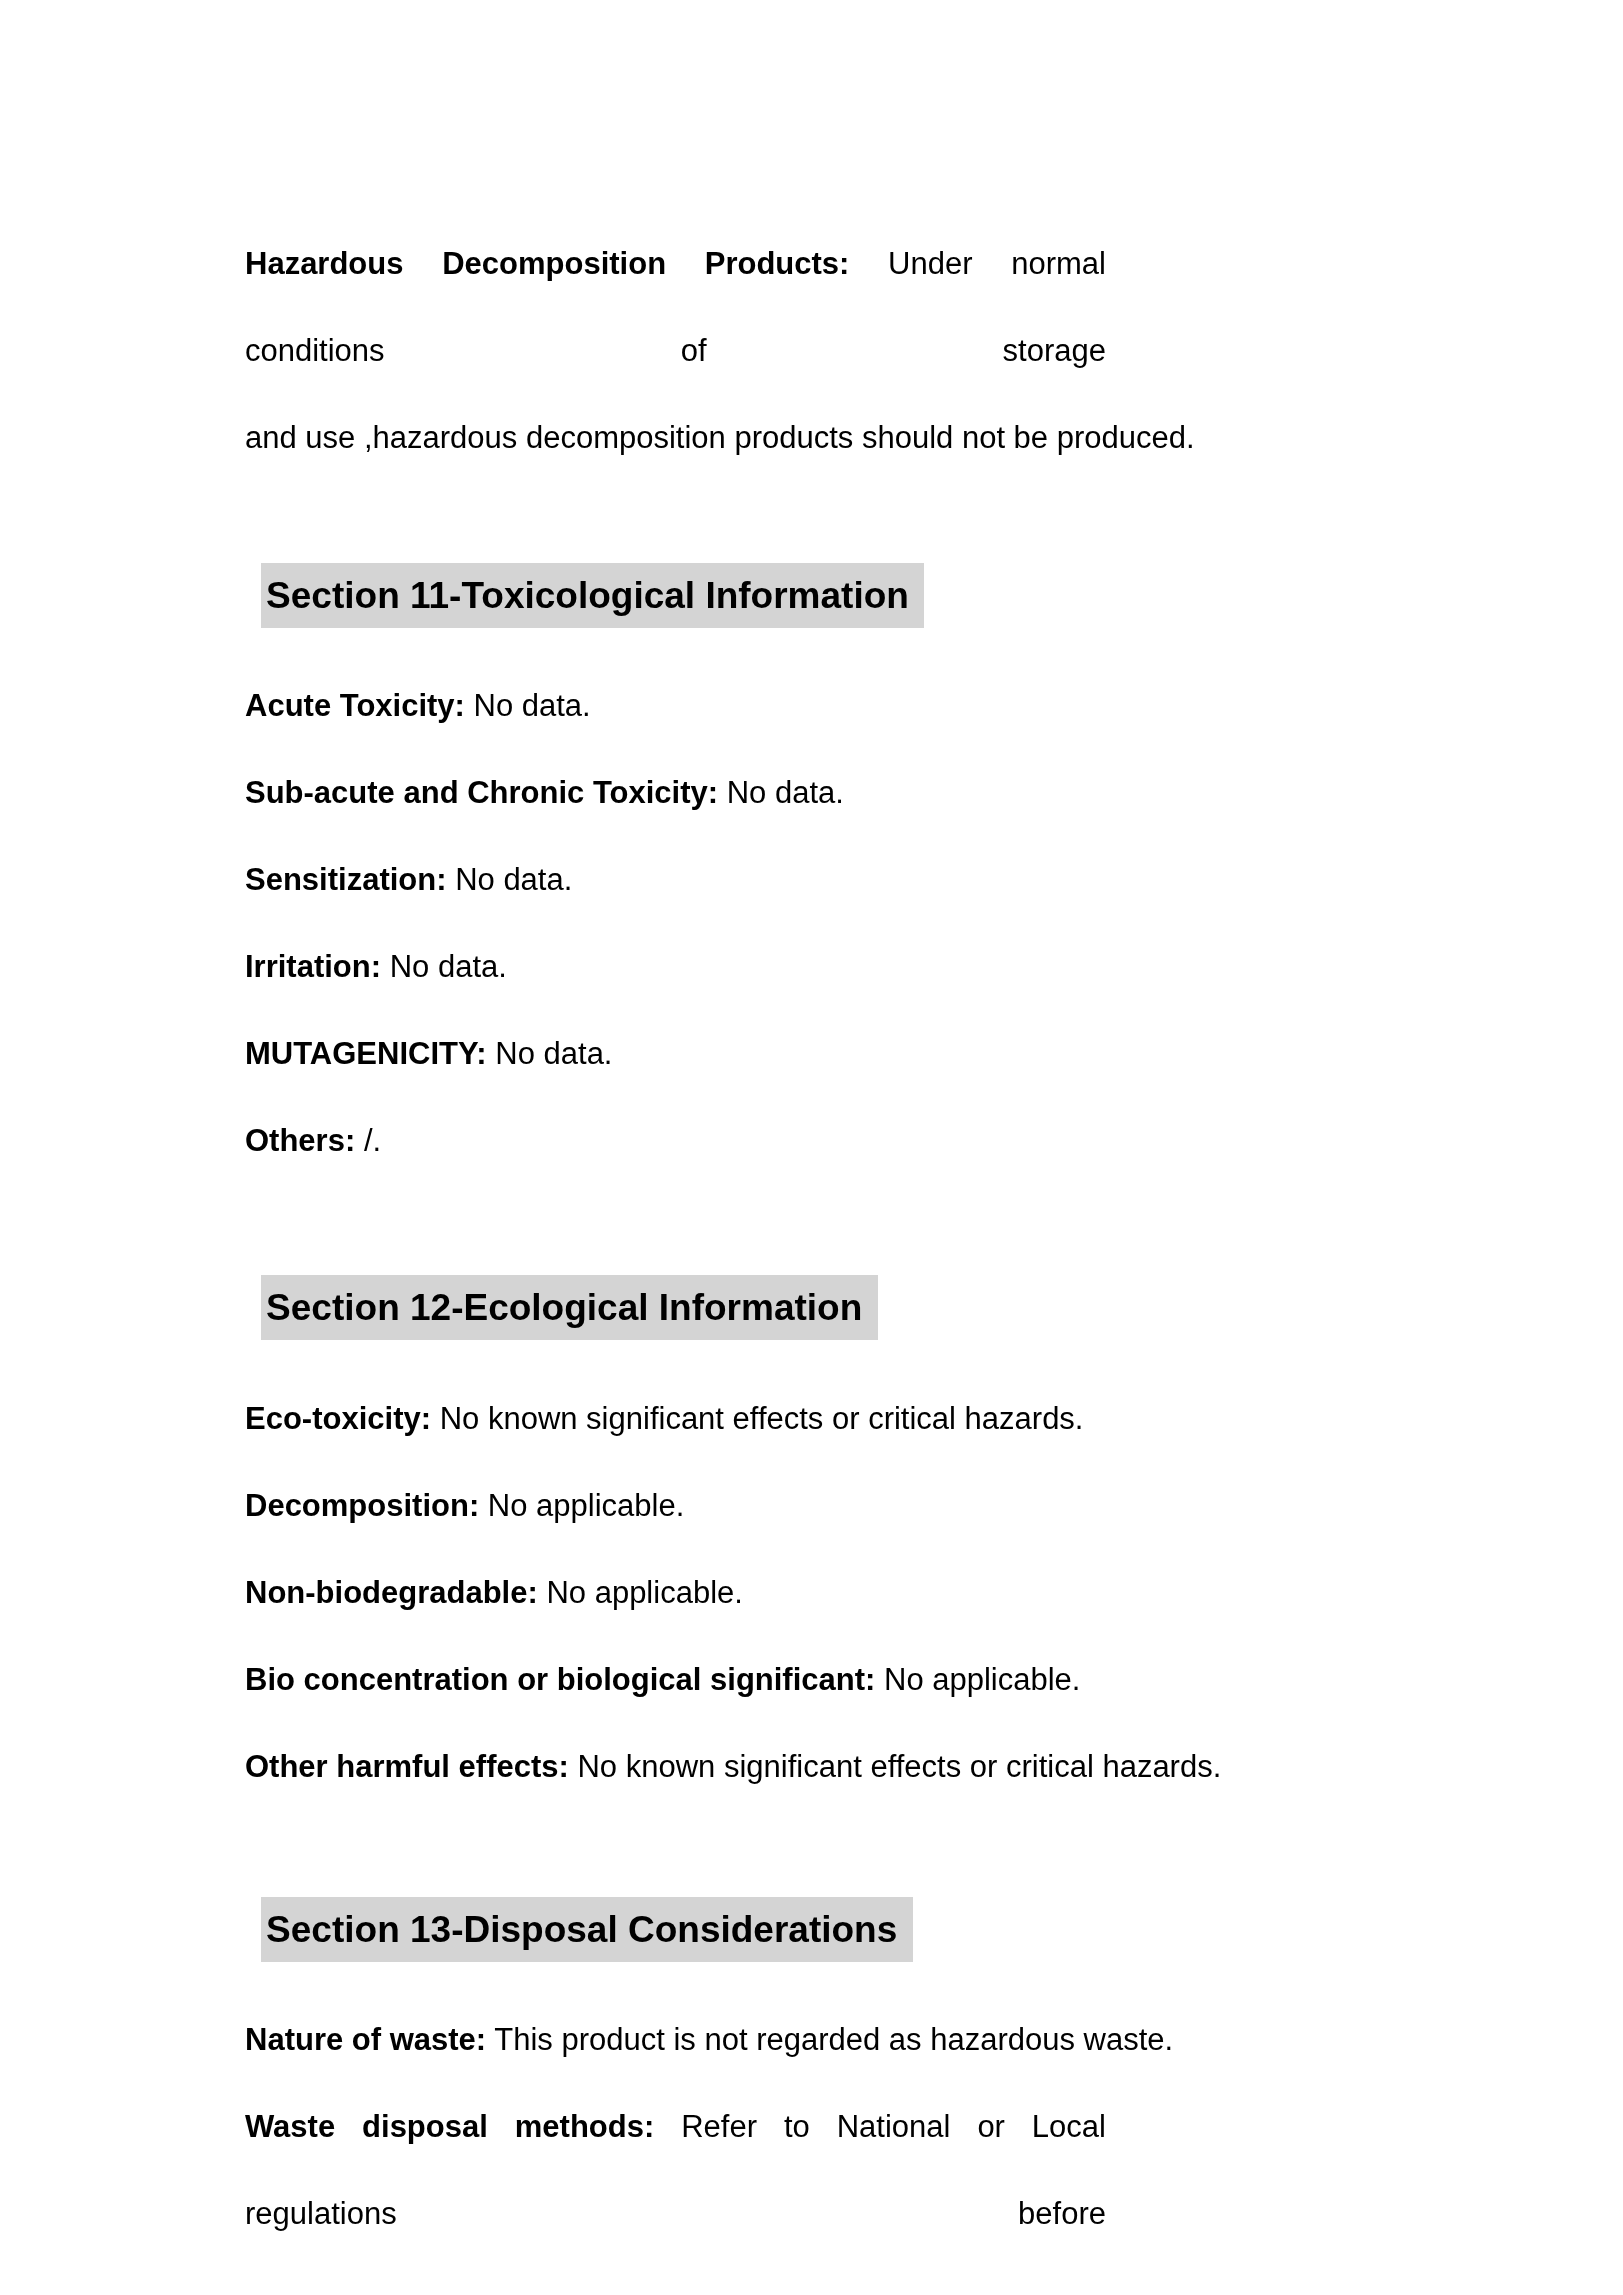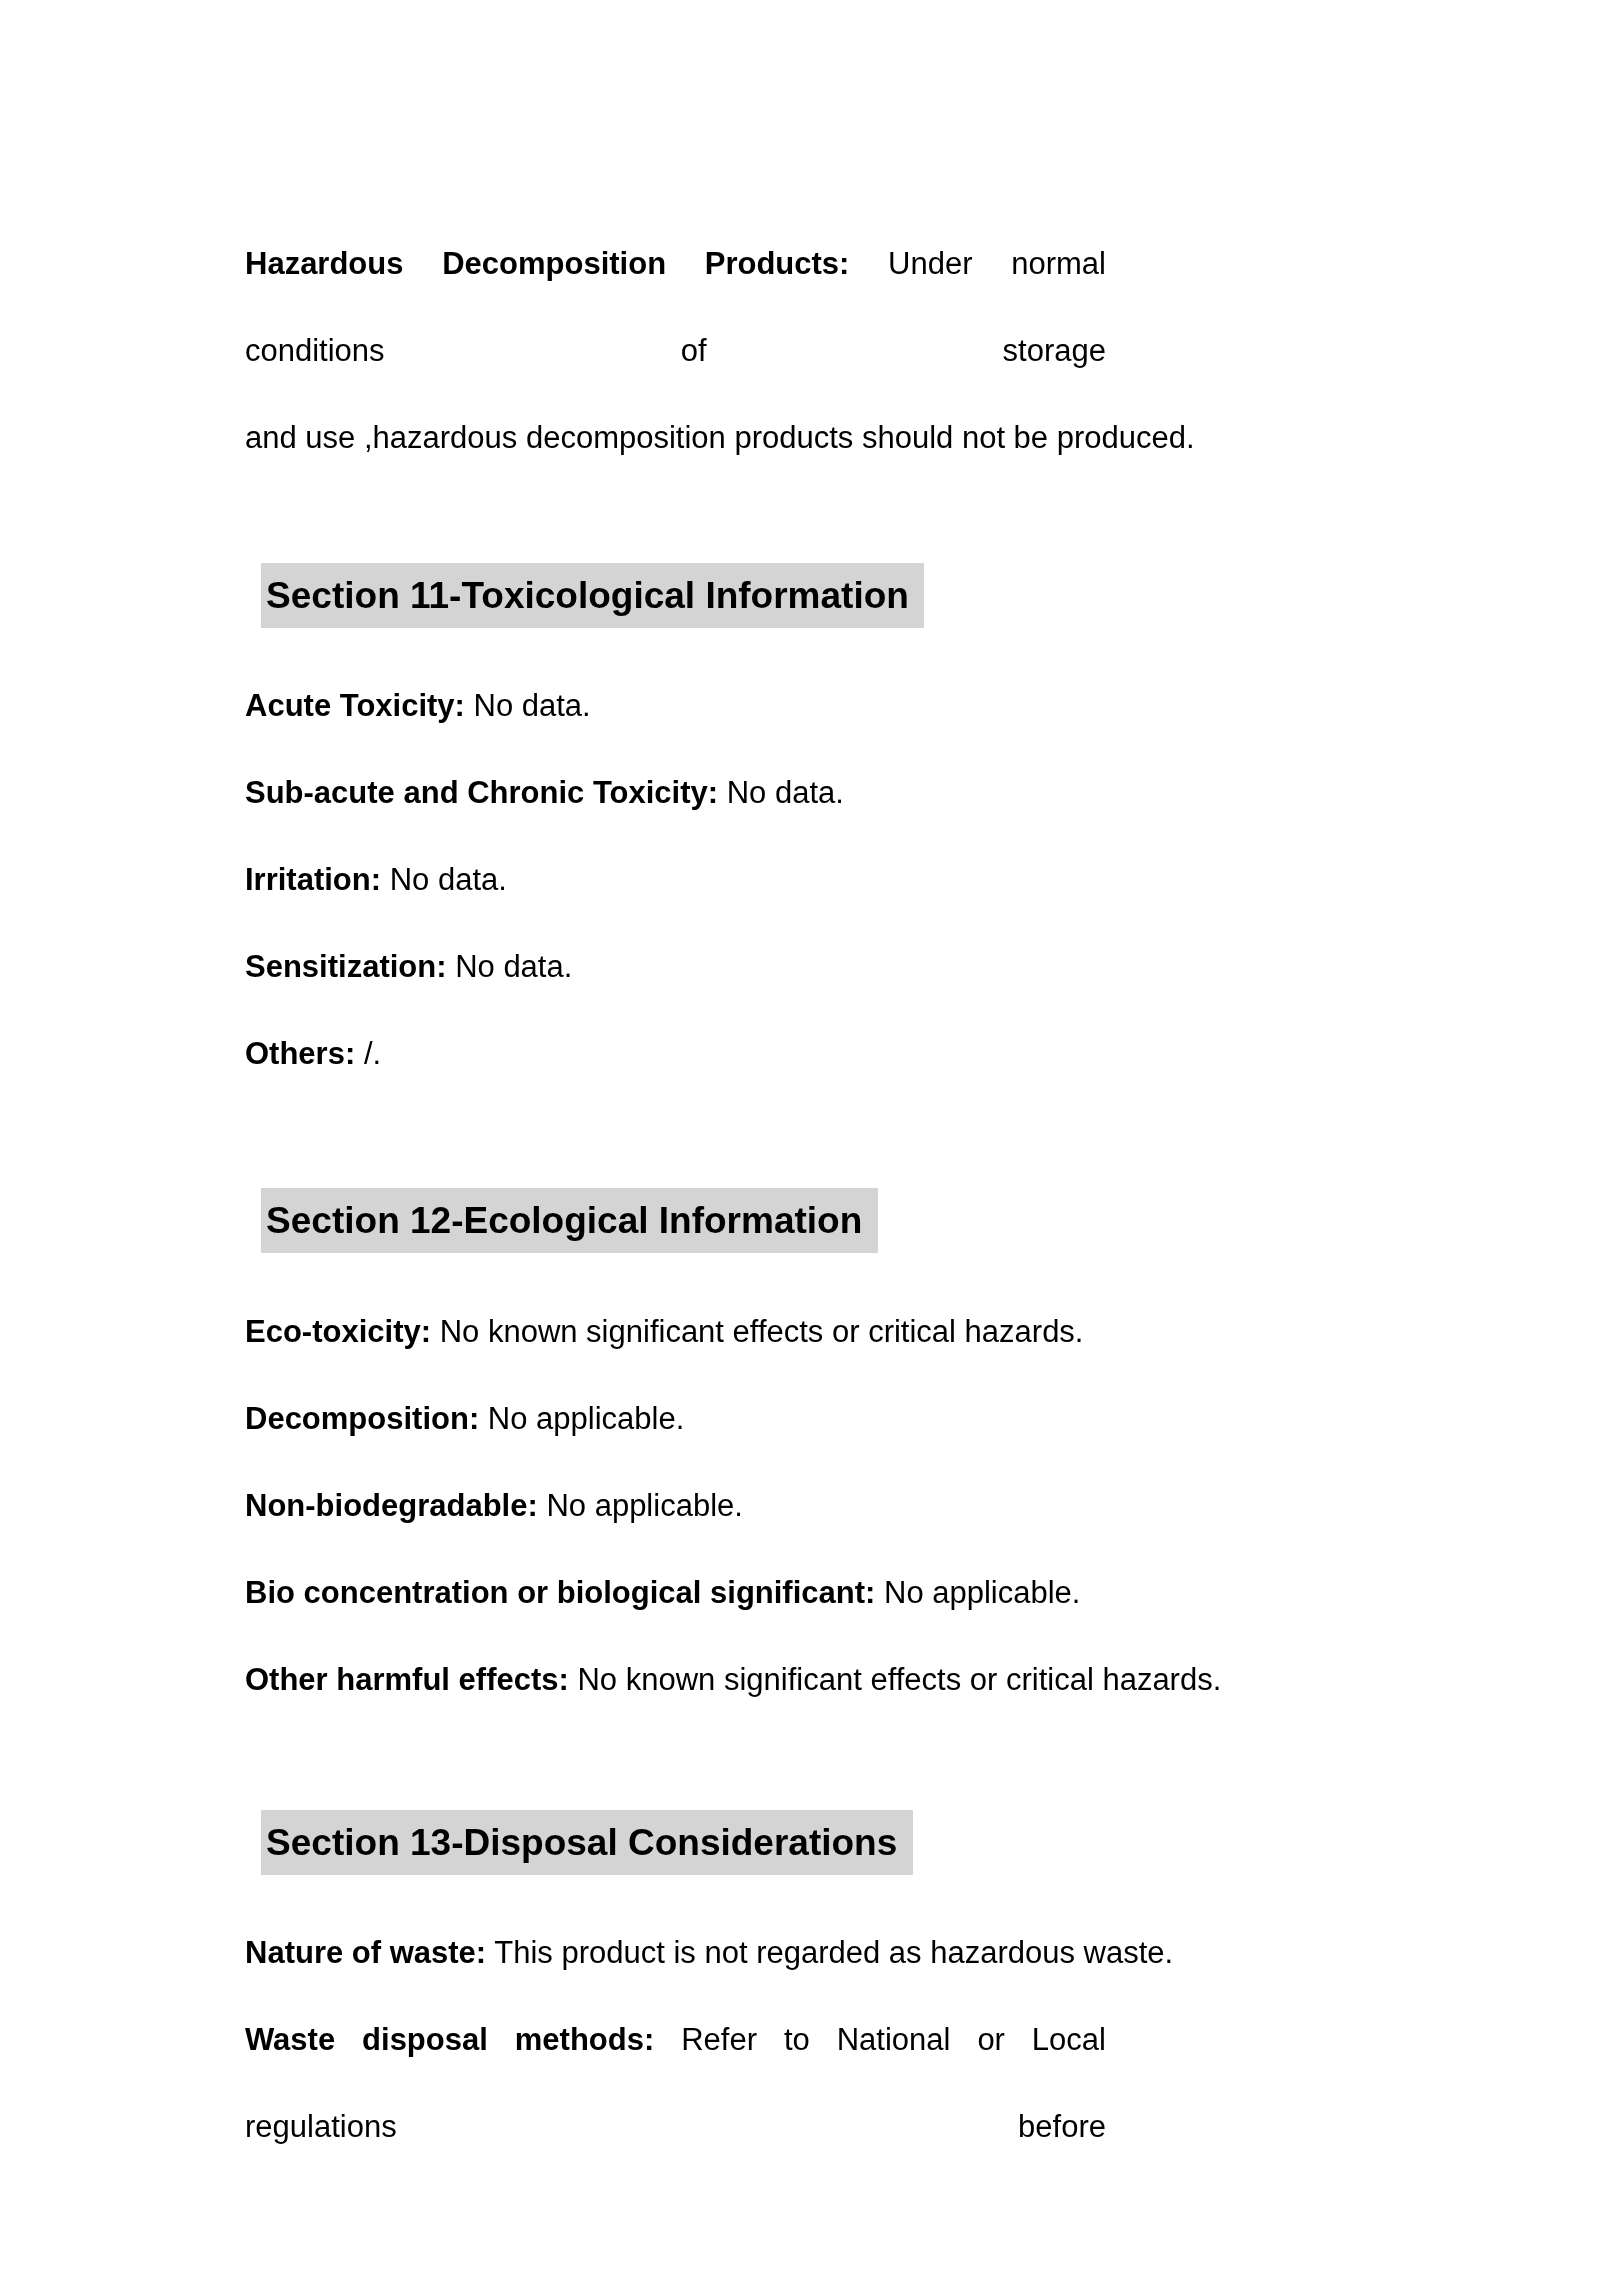--- a/index.html
+++ b/index.html
@@ -60,22 +60,23 @@
 
   <p class="line justify-all"><span class="lbl">Hazardous Decomposition Products:</span> <span class="val">Under normal conditions of storage</span></p>
   <p class="line"><span class="val">and use ,hazardous decomposition products should not be produced.</span></p>
 
   <div class="head-row sec11">
     <h2 class="sec-head">Section 11-Toxicological Information</h2>
   </div>
   <div class="group">
     <p class="line"><span class="lbl">Acute Toxicity:</span> <span class="val">No data.</span></p>
     <p class="line"><span class="lbl">Sub-acute and Chronic Toxicity:</span> <span class="val">No data.</span></p>
+    <p class="line"><span class="lbl">Sensitization:</span> <span class="val">No data.</span></p>
     <p class="line"><span class="lbl">Irritation:</span> <span class="val">No data.</span></p>
-    <p class="line"><span class="lbl">Sensitization:</span> <span class="val">No data.</span></p>
+    <p class="line"><span class="lbl">MUTAGENICITY:</span> <span class="val">No data.</span></p>
     <p class="line"><span class="lbl">Others:</span> <span class="val">/.</span></p>
   </div>
 
   <div class="head-row sec12">
     <h2 class="sec-head">Section 12-Ecological Information</h2>
   </div>
   <div class="group">
     <p class="line"><span class="lbl">Eco-toxicity:</span> <span class="val">No known significant effects or critical hazards.</span></p>
     <p class="line"><span class="lbl">Decomposition:</span> <span class="val">No applicable.</span></p>
     <p class="line"><span class="lbl">Non-biodegradable:</span> <span class="val">No applicable.</span></p>

